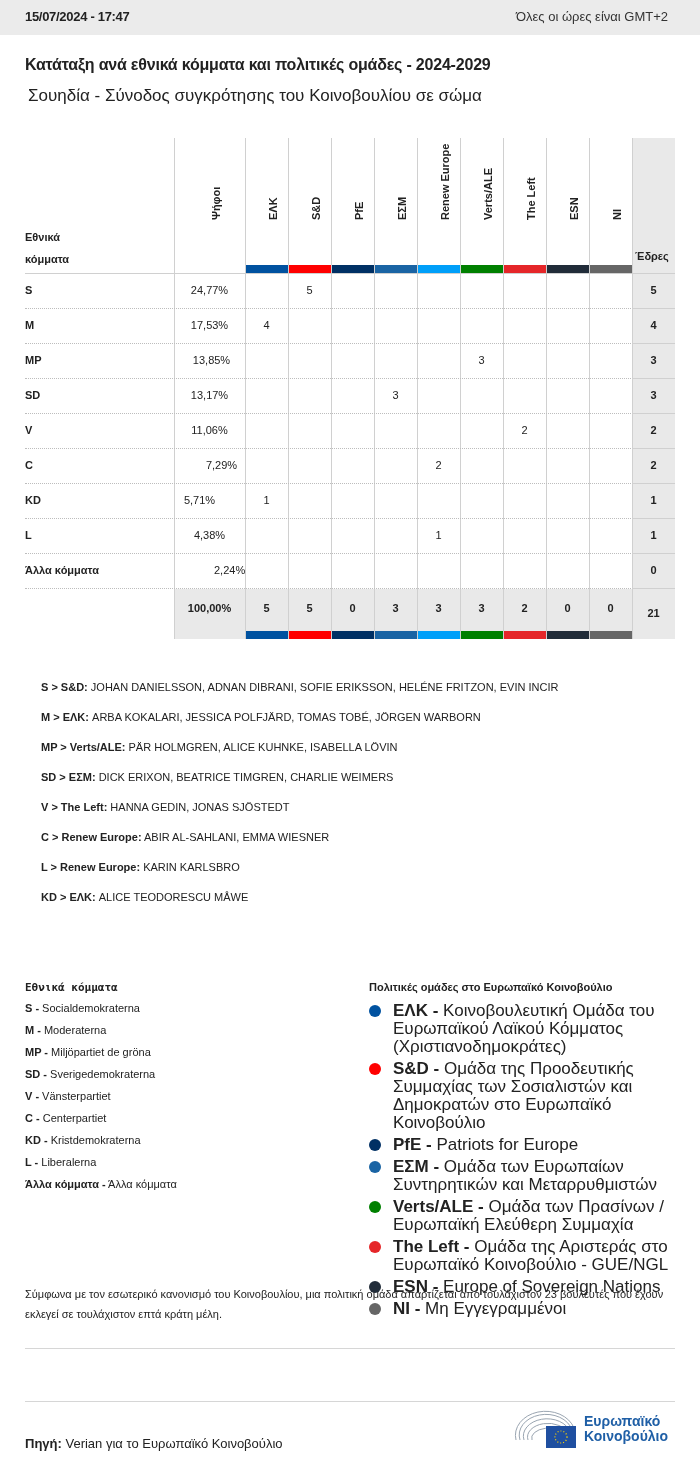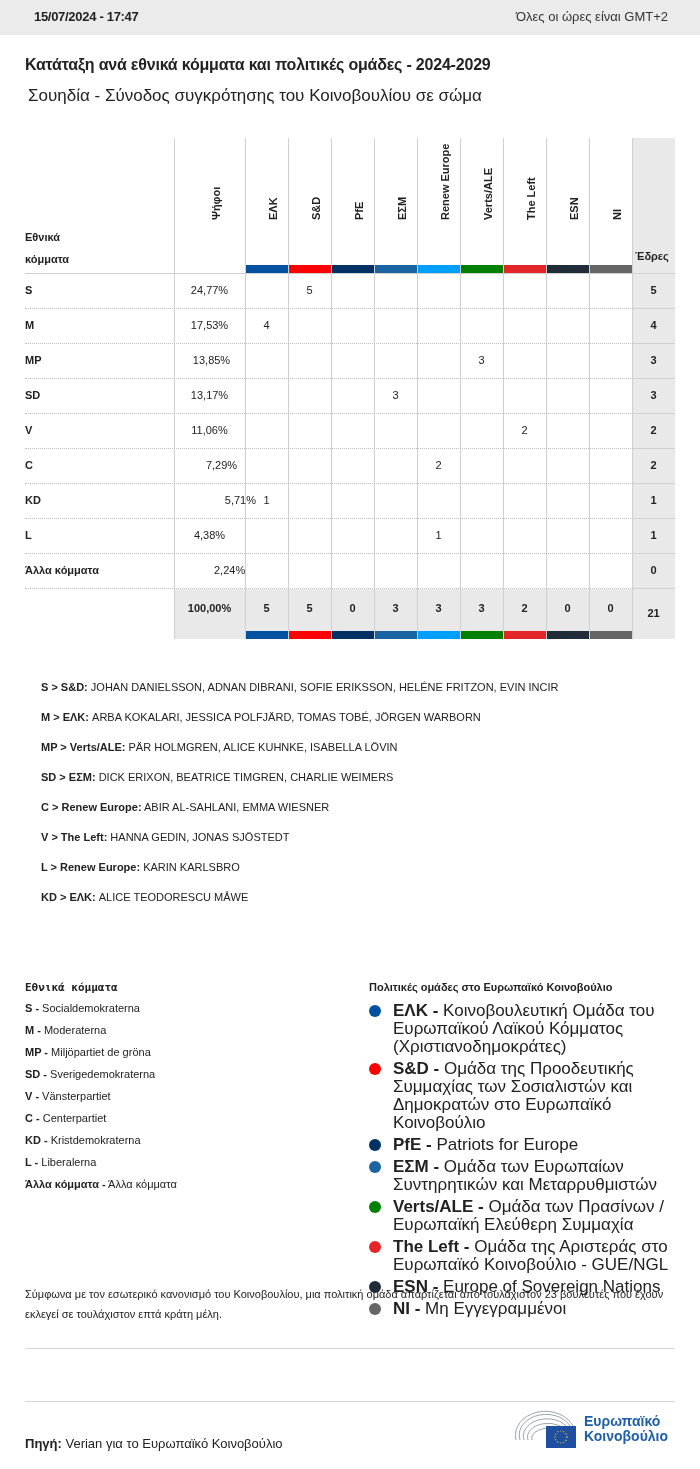--- a/index.html
+++ b/index.html
@@ -1,18 +1,18 @@
 <!DOCTYPE html>
 <html><head>
 <meta charset="utf-8">
 <style>
   * { box-sizing: border-box; margin: 0; padding: 0; }
   body { width: 700px; height: 1469px; background: #fff; font-family: "Liberation Sans", sans-serif; color: #222; position: relative; overflow: hidden; }
   .topbar { position: absolute; left: 0; top: 0; width: 700px; height: 35px; background: #ebebeb; }
-  .topbar .date { position: absolute; left: 25px; top: 9px; font-size: 13px; font-weight: bold; letter-spacing: -0.3px; margin-left: 9px; }
+  .topbar .date { position: absolute; left: 25px; top: 9px; font-size: 13px; font-weight: bold; letter-spacing: -0.3px; }
   .topbar .tz { position: absolute; right: 32px; top: 9px; font-size: 13px; color: #333; }
   .title { position: absolute; left: 25px; top: 56px; font-size: 16px; font-weight: bold; letter-spacing: -0.2px; }
   .subtitle { position: absolute; left: 28px; top: 86px; font-size: 17px; color: #222; }
 
   .tbl { position: absolute; left: 25px; top: 138px; }
   .vline { position: absolute; width: 1px; background: #d0d0d0; }
   .hdr-label { position: absolute; left: 0; top: 88px; font-size: 11px; font-weight: bold; line-height: 22px; }
   .col-head { position: absolute; top: 0; height: 128px; }
   .col-head .vtext { position: absolute; left: 50%; bottom: 34px; transform-origin: 0 0; transform: rotate(-90deg); white-space: nowrap; font-size: 11px; font-weight: bold; }
   .color-bar { position: absolute; height: 8px; }
@@ -217,21 +217,21 @@
       <div class="cell" style="left: 435px; width: 43px;"></div>
       <div class="cell" style="left: 478px; width: 43px;"></div>
       <div class="cell" style="left: 521px; width: 43px;"></div>
       <div class="cell" style="left: 564px; width: 43px;"></div>
       <div class="cell bold" style="left: 607px; width: 43px;">2</div>
     </div>
     <div class="row" style="top: 346px;">
       <div class="rowline"></div>
       <div class="hrule" style="left: 607px; bottom: 0px; width: 43px; background: rgb(208, 208, 208);"></div>
       <div class="party">KD</div>
-      <div class="cell" style="left: 160px; width: 71px; text-align: right;">5,71%</div>
+      <div class="cell" style="left: 139px; width: 71px;">5,71%</div>
       <div class="cell" style="left: 220px; width: 43px;">1</div>
       <div class="cell" style="left: 263px; width: 43px;"></div>
       <div class="cell" style="left: 306px; width: 43px;"></div>
       <div class="cell" style="left: 349px; width: 43px;"></div>
       <div class="cell" style="left: 392px; width: 43px;"></div>
       <div class="cell" style="left: 435px; width: 43px;"></div>
       <div class="cell" style="left: 478px; width: 43px;"></div>
       <div class="cell" style="left: 521px; width: 43px;"></div>
       <div class="cell" style="left: 564px; width: 43px;"></div>
       <div class="cell bold" style="left: 607px; width: 43px;">1</div>
@@ -281,22 +281,22 @@
       <div class="cell bold" style="left: 564px; width: 43px; top: 13px;">0</div>
       <div class="cell bold" style="left: 607px; width: 43px; top: 18px;">21</div>
     </div>
   </div>
 
 <div class="mep-list" id="mep-list">
     <div class="mep-line"><b>S &gt; S&amp;D:</b><span> JOHAN DANIELSSON, ADNAN DIBRANI, SOFIE ERIKSSON, HELÉNE FRITZON, EVIN INCIR</span></div>
     <div class="mep-line"><b>M &gt; ΕΛΚ:</b><span> ARBA KOKALARI, JESSICA POLFJÄRD, TOMAS TOBÉ, JÖRGEN WARBORN</span></div>
     <div class="mep-line"><b>MP &gt; Verts/ALE:</b><span> PÄR HOLMGREN, ALICE KUHNKE, ISABELLA LÖVIN</span></div>
     <div class="mep-line"><b>SD &gt; ΕΣΜ:</b><span> DICK ERIXON, BEATRICE TIMGREN, CHARLIE WEIMERS</span></div>
+    <div class="mep-line"><b>V &gt; The Left:</b><span> HANNA GEDIN, JONAS SJÖSTEDT</span></div>
     <div class="mep-line"><b>C &gt; Renew Europe:</b><span> ABIR AL-SAHLANI, EMMA WIESNER</span></div>
-    <div class="mep-line"><b>V &gt; The Left:</b><span> HANNA GEDIN, JONAS SJÖSTEDT</span></div>
     <div class="mep-line"><b>L &gt; Renew Europe:</b><span> KARIN KARLSBRO</span></div>
     <div class="mep-line"><b>KD &gt; ΕΛΚ:</b><span> ALICE TEODORESCU MÅWE</span></div>
   </div>
 
 <div class="legend-left" id="legend-left">
   <div class="lh">Εθνικά κόμματα</div>
 <div class="li"><b>S -</b><span> Socialdemokraterna</span></div>
     <div class="li"><b>M -</b><span> Moderaterna</span></div>
     <div class="li"><b>MP -</b><span> Miljöpartiet de gröna</span></div>
     <div class="li"><b>SD -</b><span> Sverigedemokraterna</span></div>

